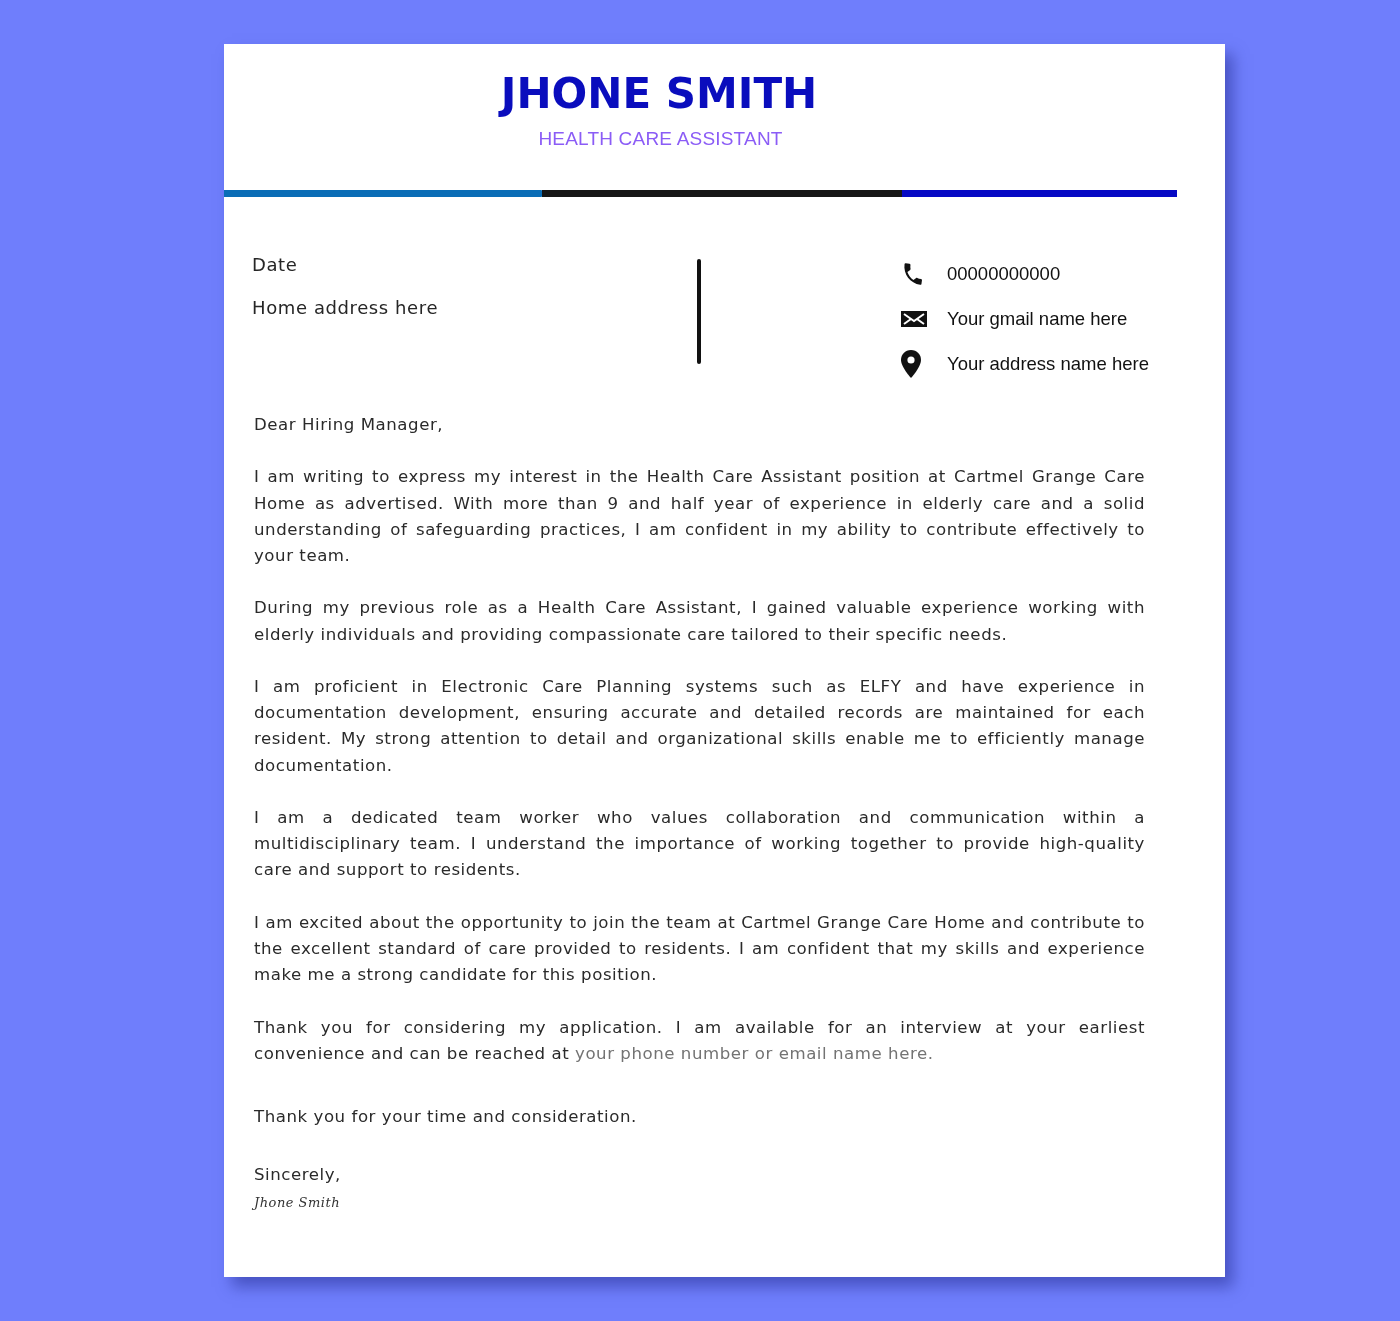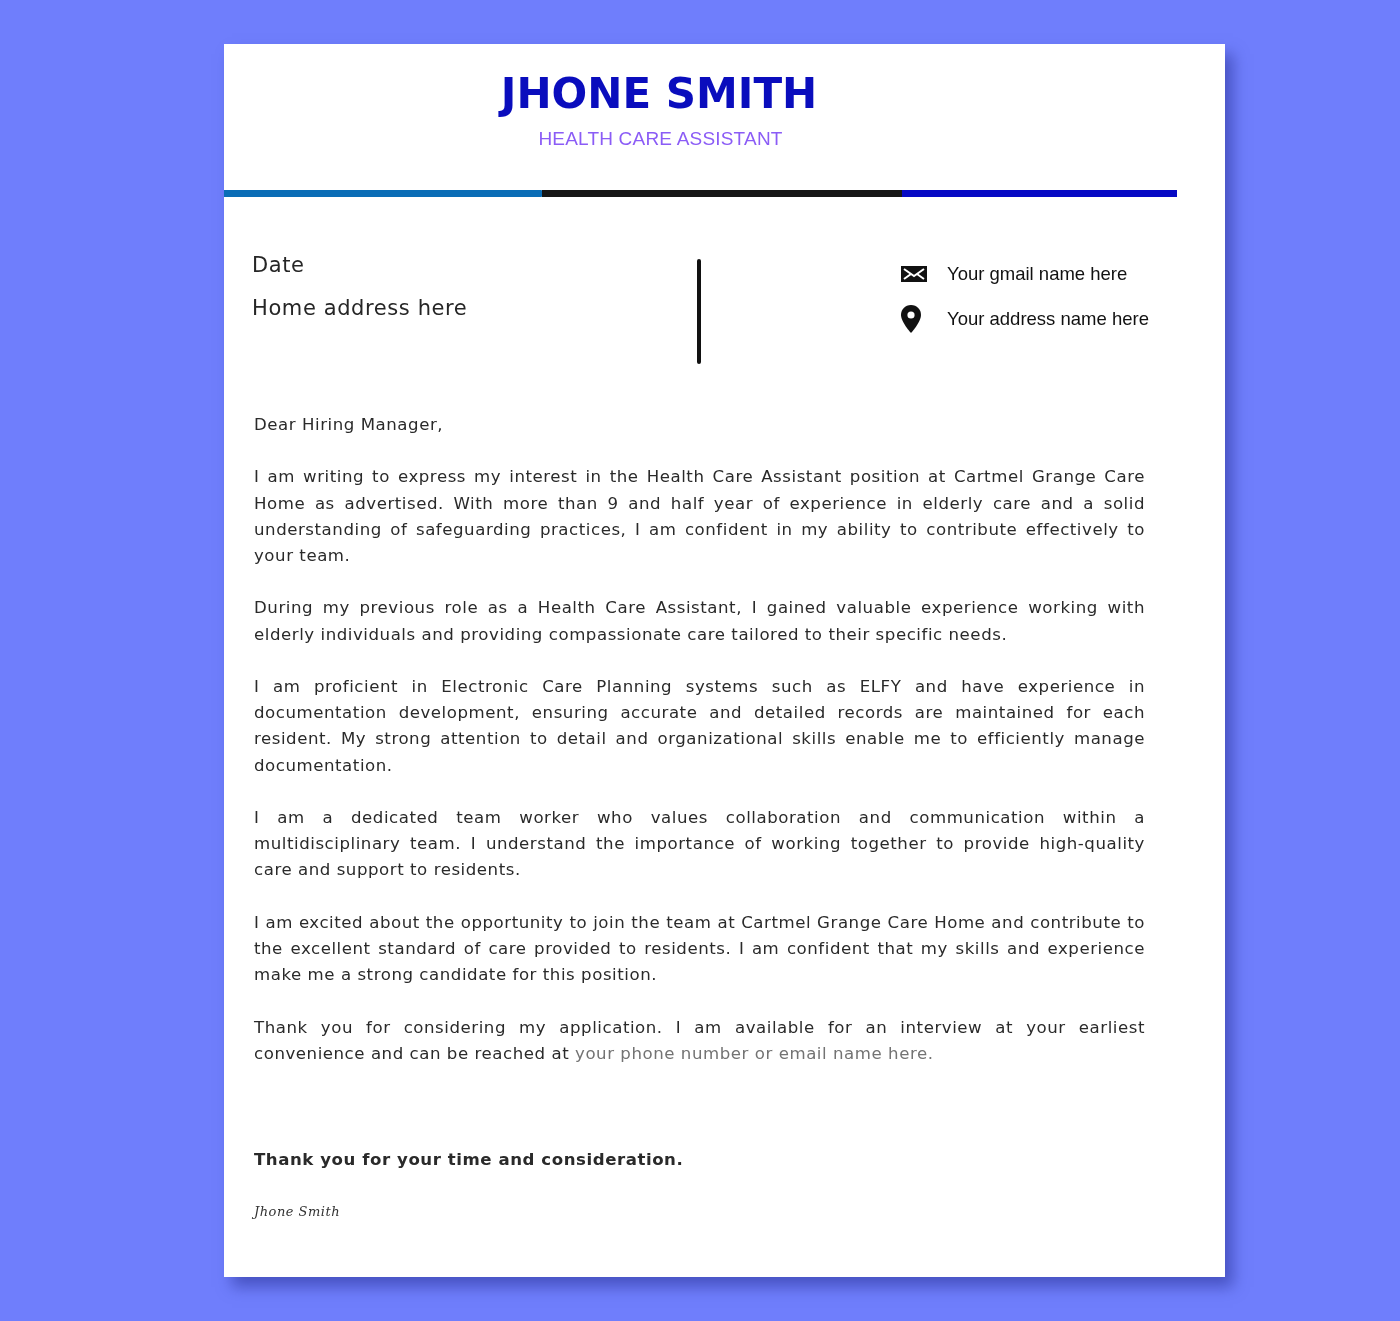--- a/index.html
+++ b/index.html
@@ -55,21 +55,21 @@
     }
     .stripe.s1 { left: 0; width: 320px; background: #0a6db6; border-radius: 0 4px 4px 0; }
     .stripe.s2 { left: 318px; width: 360px; background: #161616; }
     .stripe.s3 { left: 678px; width: 275px; background: #0609c4; }
 
     .recipient {
       position: absolute;
       left: 28px;
       top: 208px;
       font-family: "DejaVu Sans", sans-serif;
-      font-size: 21px;
+      font-size: 18px;
       color: #262626;
       letter-spacing: 0.6px;
     }
     .recipient div {
       height: 42.5px;
       line-height: 26px;
     }
     .divider-v {
       position: absolute;
       left: 473px;
@@ -114,21 +114,21 @@
       color: #2a2a2a;
       letter-spacing: 0.55px;
     }
     .body-text p {
       margin: 0 0 26.2px 0;
       text-align: justify;
       text-align-last: left;
     }
     .body-text p.salutation { margin-bottom: 26.2px; }
     .body-text strong { font-weight: normal; color: #737373; }
-    .body-text p.thanks { margin-top: 80px; font-weight: bold; }
+    .body-text p.thanks { margin-top: 37px; }
     .body-text p.closing { margin: 32px 0 0 0; }
     .signature {
       font-family: "DejaVu Serif", serif;
       font-style: italic;
       font-size: 13px;
       color: #333;
       letter-spacing: 0.5px;
       margin-top: 2px;
     }
   </style>
@@ -147,20 +147,28 @@
   <div class="recipient">
     <div>Date</div>
     <div>Home address here</div>
   </div>
 
   <div class="divider-v"></div>
 
   <div class="contact">
     <div class="contact-row">
       <span class="ic">
+        <svg width="26" height="26" viewBox="0 0 24 24">
+          <path d="M6.6 10.8c1.4 2.8 3.8 5.1 6.6 6.6l2.2-2.2c.3-.3.7-.4 1-.2 1.1.4 2.3.6 3.6.6.6 0 1 .4 1 1V20c0 .6-.4 1-1 1C10.6 21 3 13.4 3 4c0-.6.4-1 1-1h3.5c.6 0 1 .4 1 1 0 1.3.2 2.5.6 3.6.1.3 0 .7-.2 1L6.6 10.8z" fill="#111" transform="rotate(8 12 12)"></path>
+        </svg>
+      </span>
+      <span class="txt">00000000000</span>
+    </div>
+    <div class="contact-row">
+      <span class="ic">
         <svg width="28" height="20" viewBox="0 0 28 20">
           <rect x="1" y="2" width="26" height="16" fill="#111"></rect>
           <path d="M4 5 L14 12 L24 5" stroke="#fff" stroke-width="2" fill="none"></path>
           <path d="M4 15 L11 10 M24 15 L17 10" stroke="#fff" stroke-width="2" fill="none"></path>
         </svg>
       </span>
       <span class="txt">Your gmail name here</span>
     </div>
     <div class="contact-row">
       <span class="ic">
@@ -175,16 +183,17 @@
 
   <div class="body-text">
     <p class="salutation">Dear Hiring Manager,</p>
     <p>I am writing to express my interest in the Health Care Assistant position at Cartmel Grange Care Home as advertised. With more than 9 and half year of experience in elderly care and a solid understanding of safeguarding practices, I am confident in my ability to contribute effectively to your team.</p>
     <p>During my previous role as a Health Care Assistant, I gained valuable experience working with elderly individuals and providing compassionate care tailored to their specific needs.</p>
     <p>I am proficient in Electronic Care Planning systems such as ELFY and have experience in documentation development, ensuring accurate and detailed records are maintained for each resident. My strong attention to detail and organizational skills enable me to efficiently manage documentation.</p>
     <p>I am a dedicated team worker who values collaboration and communication within a multidisciplinary team. I understand the importance of working together to provide high-quality care and support to residents.</p>
     <p>I am excited about the opportunity to join the team at Cartmel Grange Care Home and contribute to the excellent standard of care provided to residents. I am confident that my skills and experience make me a strong candidate for this position.</p>
     <p><span>Thank you for considering my application. I am available for an interview at your earliest convenience and can be reached at </span><strong>your phone number or email name here.</strong></p>
     <p class="thanks">Thank you for your time and consideration.</p>
+    <p class="closing">Sincerely,</p>
     <div class="signature">Jhone Smith</div>
   </div>
 
 </div>
 
 </body></html>

